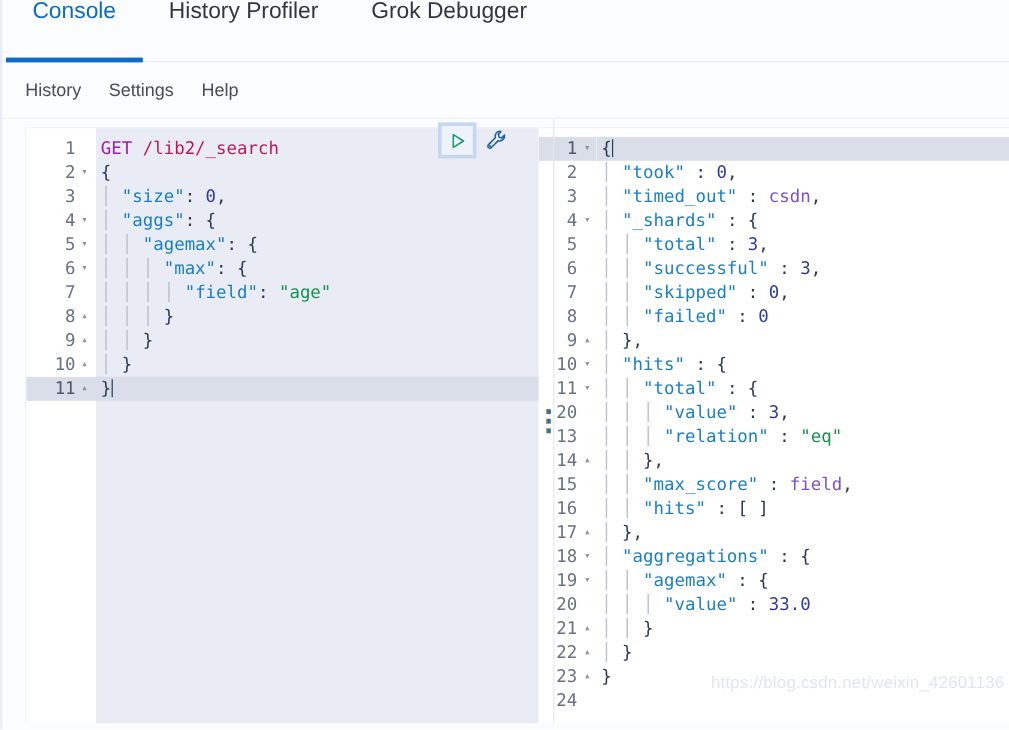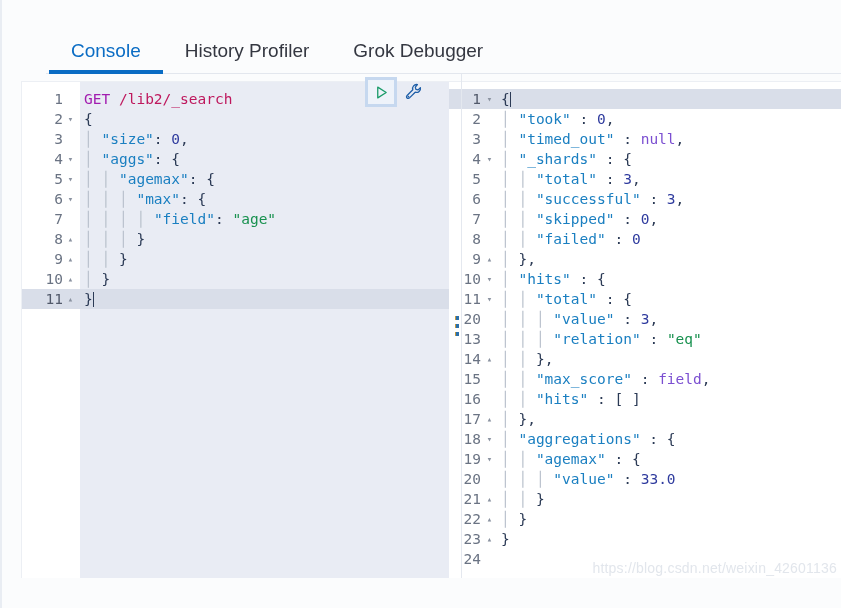--- a/index.html
+++ b/index.html
@@ -17,26 +17,24 @@
     width: 841px;
     height: 608px;
     background: #fbfcfd;
     border-left: 2px solid #e9edf3;
     overflow: hidden;
   }
 
   
   .tabbar {
     position: relative;
-    height: 74px;
+    height: 52px;
     background: #fbfcfd;
     padding-left: 3px;
     display: flex;
-    align-items: flex-end;
-    margin-left: 44px;
   }
   .tabbar::after {
     content: "";
     position: absolute;
     left: 0; right: 0; bottom: 0;
     height: 1px;
     background: #e3e7ee;
   }
   .tab {
     position: relative;
@@ -260,20 +258,25 @@
 <body>
 
 <div id="app">
 
   <div class="tabbar">
     <div class="tab active">Console</div>
     <div class="tab">History Profiler</div>
     <div class="tab">Grok Debugger</div>
   </div>
 
+  <div class="menubar">
+    <div class="menuitem">History</div>
+    <div class="menuitem">Settings</div>
+    <div class="menuitem">Help</div>
+  </div>
 
   <div class="split">
 
     <div class="pane pane-left">
       <div class="editor">
         <div class="gutter" id="req-gutter">
             <div class="gline">1</div>
             <div class="gline">2<span class="fold">▾</span></div>
             <div class="gline">3</div>
             <div class="gline">4<span class="fold">▾</span></div>
@@ -350,21 +353,21 @@
             <div class="gline gline-right">19<span class="fold">▾</span></div>
             <div class="gline gline-right">20</div>
             <div class="gline gline-right">21<span class="fold">▴</span></div>
             <div class="gline gline-right">22<span class="fold">▴</span></div>
             <div class="gline gline-right">23<span class="fold">▴</span></div>
             <div class="gline gline-right">24</div>
           </div>
         <div class="code code-right" id="res-code">
             <div class="cline active-row"><span class="t-brace">{</span><span class="caret"></span></div>
             <div class="cline"><span class="t-guide">│</span> <span class="t-key">"took"</span><span class="t-punc"> :</span> <span class="t-num">0</span><span class="t-brace">,</span></div>
-            <div class="cline"><span class="t-guide">│</span> <span class="t-key">"timed_out"</span><span class="t-punc"> :</span> <span class="t-lit">null</span><span class="t-brace">,</span></div>
+            <div class="cline"><span class="t-guide">│</span> <span class="t-key">"timed_out"</span><span class="t-punc"> :</span> <span class="t-lit">csdn</span><span class="t-brace">,</span></div>
             <div class="cline"><span class="t-guide">│</span> <span class="t-key">"_shards"</span><span class="t-punc"> :</span> <span class="t-brace">{</span></div>
             <div class="cline"><span class="t-guide">│</span> <span class="t-guide">│</span> <span class="t-key">"total"</span><span class="t-punc"> :</span> <span class="t-num">3</span><span class="t-brace">,</span></div>
             <div class="cline"><span class="t-guide">│</span> <span class="t-guide">│</span> <span class="t-key">"successful"</span><span class="t-punc"> :</span> <span class="t-num">3</span><span class="t-brace">,</span></div>
             <div class="cline"><span class="t-guide">│</span> <span class="t-guide">│</span> <span class="t-key">"skipped"</span><span class="t-punc"> :</span> <span class="t-num">0</span><span class="t-brace">,</span></div>
             <div class="cline"><span class="t-guide">│</span> <span class="t-guide">│</span> <span class="t-key">"failed"</span><span class="t-punc"> :</span> <span class="t-num">0</span></div>
             <div class="cline"><span class="t-guide">│</span> <span class="t-brace">}</span><span class="t-brace">,</span></div>
             <div class="cline"><span class="t-guide">│</span> <span class="t-key">"hits"</span><span class="t-punc"> :</span> <span class="t-brace">{</span></div>
             <div class="cline"><span class="t-guide">│</span> <span class="t-guide">│</span> <span class="t-key">"total"</span><span class="t-punc"> :</span> <span class="t-brace">{</span></div>
             <div class="cline"><span class="t-guide">│</span> <span class="t-guide">│</span> <span class="t-guide">│</span> <span class="t-key">"value"</span><span class="t-punc"> :</span> <span class="t-num">3</span><span class="t-brace">,</span></div>
             <div class="cline"><span class="t-guide">│</span> <span class="t-guide">│</span> <span class="t-guide">│</span> <span class="t-key">"relation"</span><span class="t-punc"> :</span> <span class="t-string">"eq"</span></div>

